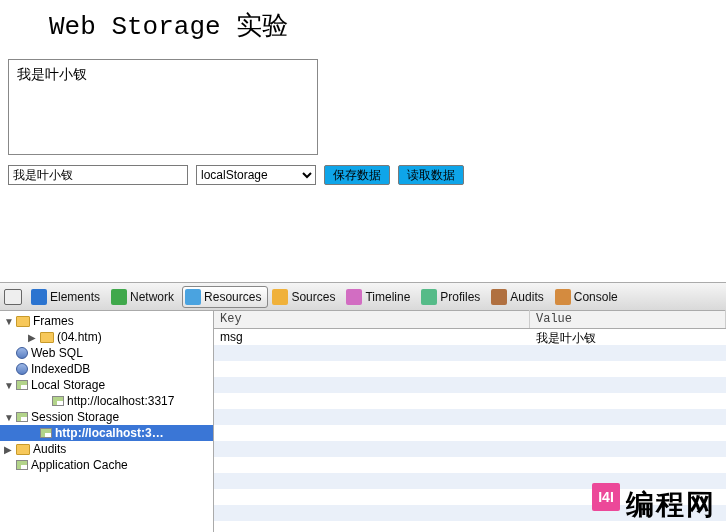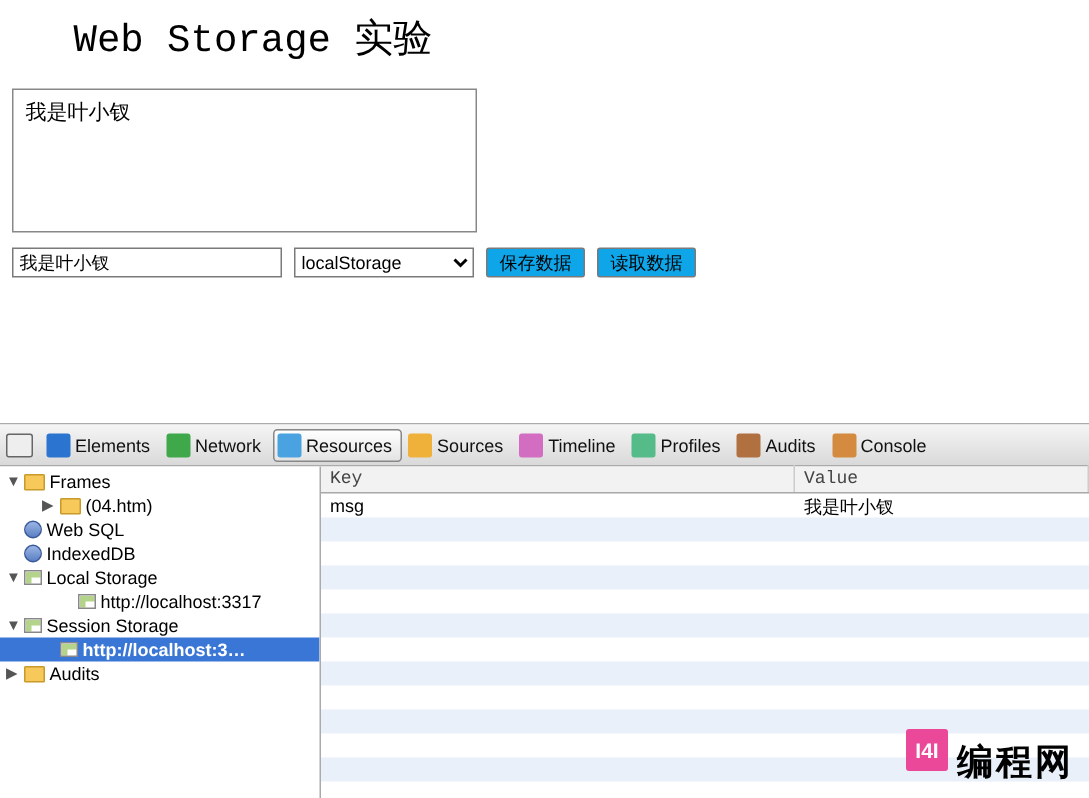--- a/index.html
+++ b/index.html
@@ -29,21 +29,21 @@
     .node.selected .arrow { color:#fff; }
     .main { flex:1; display:flex; flex-direction:column; }
     .cols { display:flex; height:18px; background:#f2f2f2; border-bottom:1px solid #aaa;align-items:flex-end; }
     .colh { padding:2px 6px; border-right:1px solid #ccc; color:#444; font-family:"Courier New",monospace; }
     .rows { flex:1; font-family:"Courier New",monospace; }
     .row { display:flex; height:16px; }
     .row:nth-child(even) { background:#eaf0f9; }
     .cell { padding:1px 6px; }
     .watermark { position:absolute; right:10px; bottom:8px; font-weight:bold; display:flex; align-items:center; gap:6px; }
     .wm-box { width:28px; height:28px; background:#ec4899; color:#fff; display:flex; align-items:center; justify-content:center; font-size:14px; font-family:Arial; border-radius:2px; }
-    .wm-txt { font-size:24px; letter-spacing:2px; font-family:"Microsoft YaHei","SimHei";margin-top:16px; }
+    .wm-txt { font-size:28px; letter-spacing:2px; font-family:"Microsoft YaHei","SimHei";margin-top:16px; }
   </style>
 </head>
 <body>
 
 <h1>Web Storage 实验</h1>
 
 <div class="textarea-box">
   <span>我是叶小钗</span>
 </div>
 
@@ -134,20 +134,25 @@
           </div>
         <div class="node selected" style="padding-left:28px">
             <span class="arrow"></span>
             <span class="grid-ico"></span>
             <b>http://localhost:3…</b>
           </div>
         <div class="node">
             <span class="arrow">▶</span>
             <span class="folder-ico"></span>
             <span>Audits</span>
+          </div>
+        <div class="node">
+            <span class="arrow"></span>
+            <span class="grid-ico"></span>
+            <span>Application Cache</span>
           </div>
       </div>
     </div>
     <div class="main">
       <div class="cols">
         <div class="colh" style="flex:0 0 316px">Key</div>
         <div class="colh" style="flex:1">Value</div>
       </div>
       <div class="rows" id="rows-host">
           <div class="row">

